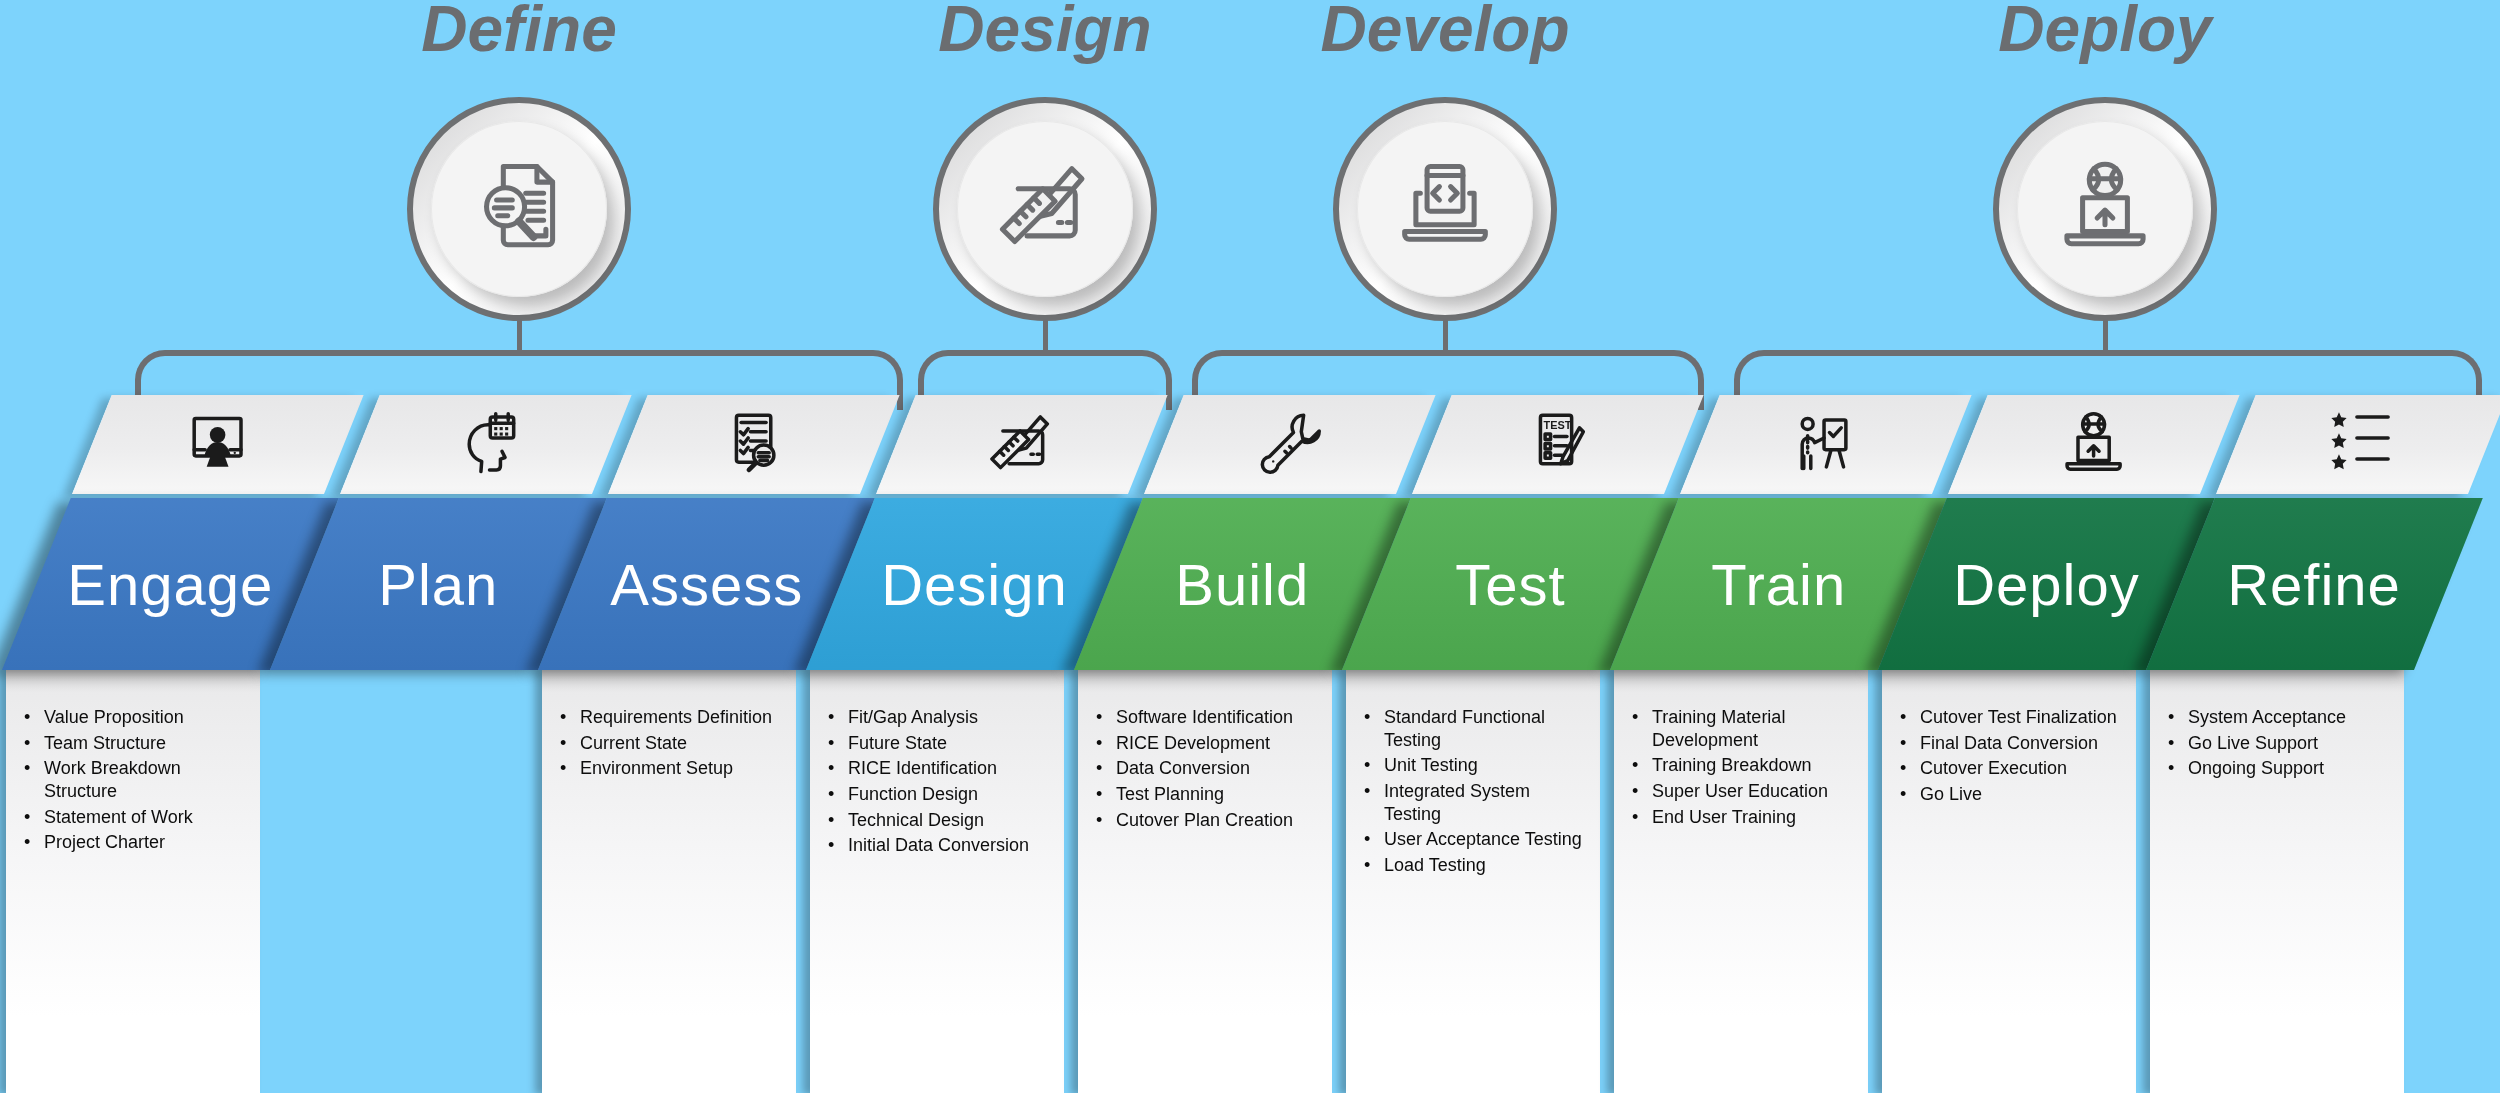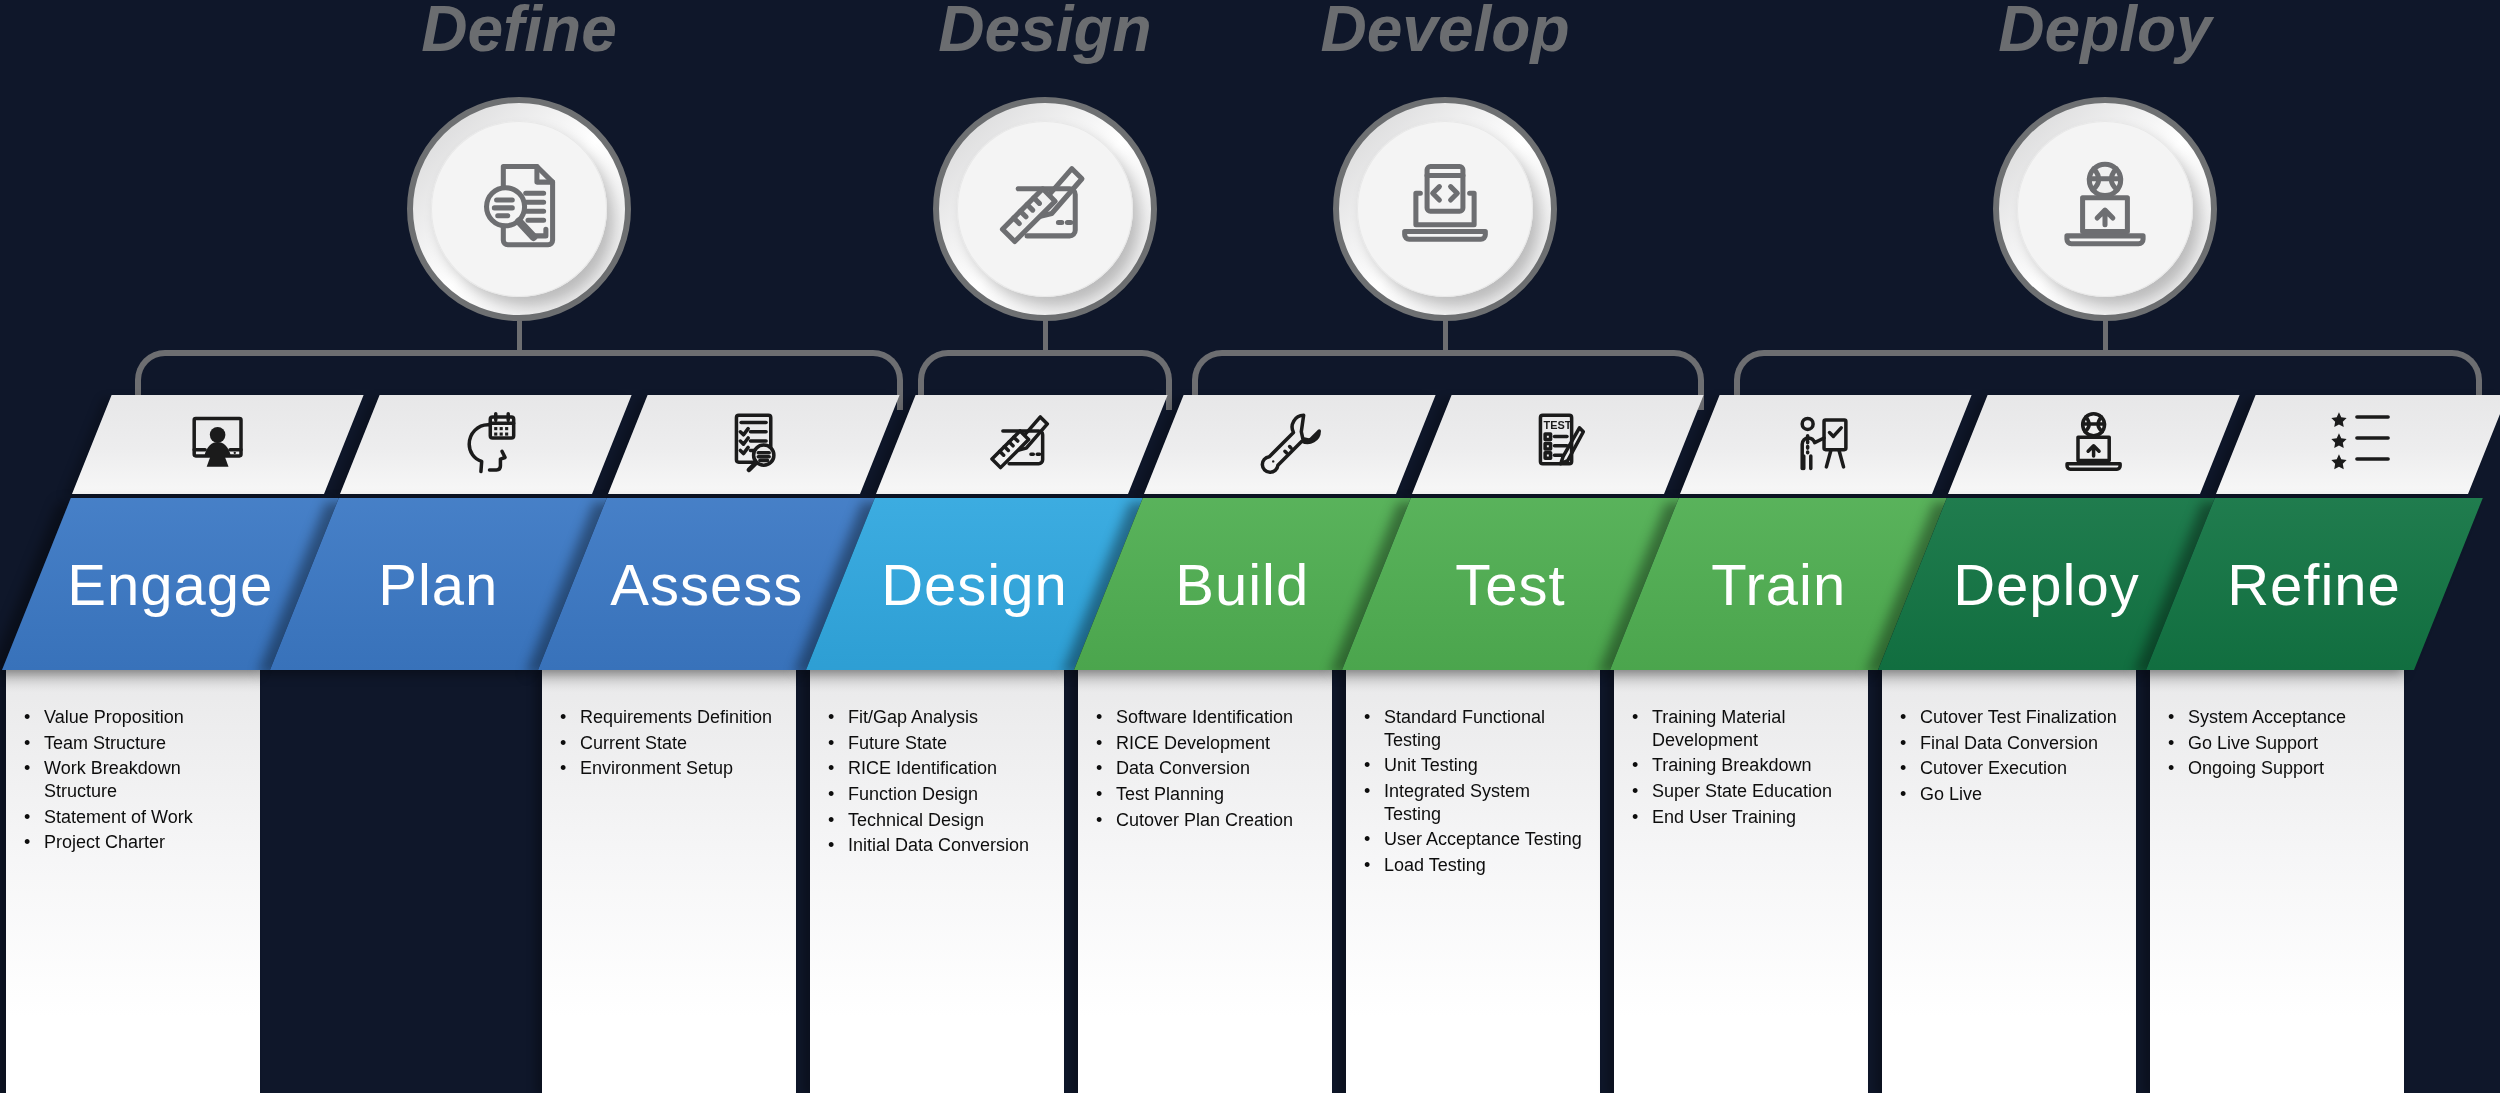--- a/index.html
+++ b/index.html
@@ -1,16 +1,16 @@
 <!DOCTYPE html>
 <html><head>
 <meta charset="utf-8">
 <style>
   html,body{margin:0;padding:0;background:#ffffff;}
-  .stage{position:relative;width:2500px;height:1093px;background:#0f172a;overflow:hidden;
+  .stage{position:relative;width:2500px;height:1093px;background:#7dd3fc;overflow:hidden;
          font-family:"Liberation Sans",sans-serif;}
 
   
   .phase{position:absolute;inset:0;pointer-events:none;}
   .p0{--cx:519px;} .p1{--cx:1045px;} .p2{--cx:1445px;} .p3{--cx:2105px;}
   .phase-label{position:absolute;top:-8px;left:var(--cx);transform:translateX(-50%);
 exp               white-space:nowrap;font-size:64px;font-weight:700;font-style:italic;color:#6b6d70;}
   .phase-circle{position:absolute;top:97px;left:calc(var(--cx) - 112px);width:224px;height:224px;
                box-sizing:border-box;border:6px solid #6e7072;border-radius:50%;
                background:linear-gradient(135deg,#d3d3d4 0%,#ffffff 52%,#e2e2e3 100%);
@@ -354,21 +354,21 @@
           </svg>
         </span>
     </div>
     <div class="banner" style="background-color: rgb(79, 174, 81);">
       <span class="banner-label">Train</span>
     </div>
     <div class="card">
       <ul>
         <li>Training Material Development</li>
         <li>Training Breakdown</li>
-        <li>Super State Education</li>
+        <li>Super User Education</li>
         <li>End User Training</li>
       </ul>
     </div>
   </div>
 
   <div class="col c7">
     <div class="tile">
       <span class="tile-ic">
         <svg viewBox="0 0 100 100">
             <use href="#ic-laptop-globe"></use>

